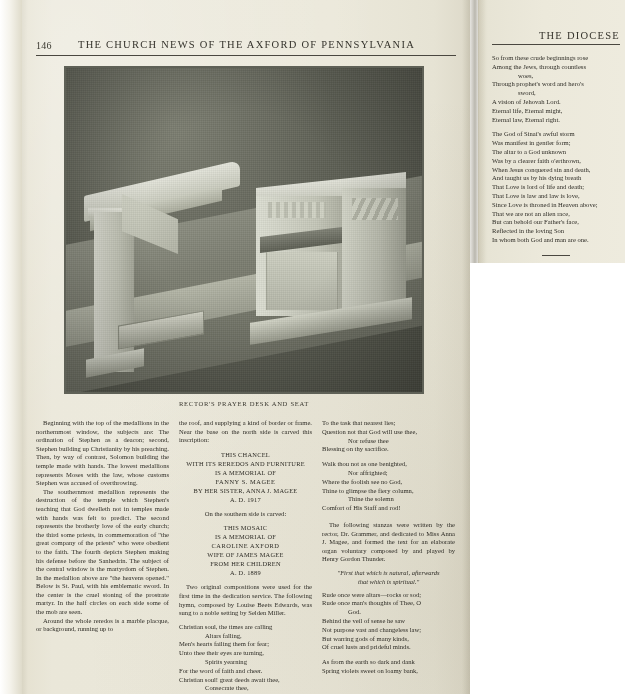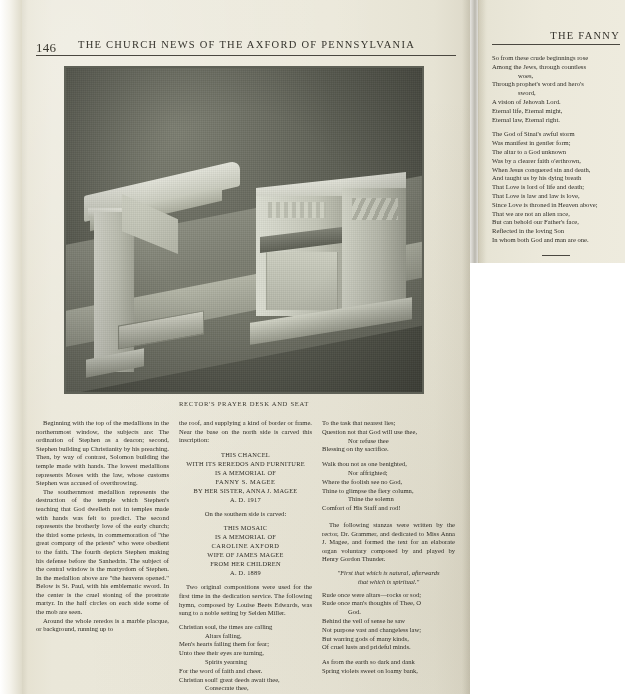--- a/index.html
+++ b/index.html
@@ -72,21 +72,21 @@
   }
 
   .runhead {
     position: relative;
     height: 18px;
     border-bottom: 1.2px solid #4a4740;
     margin-bottom: 10px;
   }
   .folio {
     position: absolute; left: 0; top: 2px;
-    font-size: 13px; letter-spacing: .3px; color: #3a382f;
+    font-size: 10px; letter-spacing: .3px; color: #3a382f;
   }
   .runtitle {
     position: absolute; left: 42px; top: 1px;
     font-size: 10.5px; letter-spacing: 1.25px; color: #35332c;
     white-space: nowrap;
   }
 
   
   #plate-wrap {
     margin: 2px 0 0 28px;
@@ -429,21 +429,21 @@
           <div class="gap"></div>
           <div>As from the earth so dark and dank</div>
           <div>Spring violets sweet on loamy bank,</div>
         </div>
       </div>
 
     </div>
   </div>
 
   <div id="right-body">
-    <div id="right-head">THE FANNY</div>
+    <div id="right-head">THE DIOCESE</div>
 
     <div class="hymn">
       <div>So from these crude beginnings rose</div>
       <div>Among the Jews, through countless</div>
       <div class="ind">woes,</div>
       <div>Through prophet's word and hero's</div>
       <div class="ind">sword,</div>
       <div>A vision of Jehovah Lord.</div>
       <div>Eternal life, Eternal might,</div>
       <div>Eternal law, Eternal right.</div>

